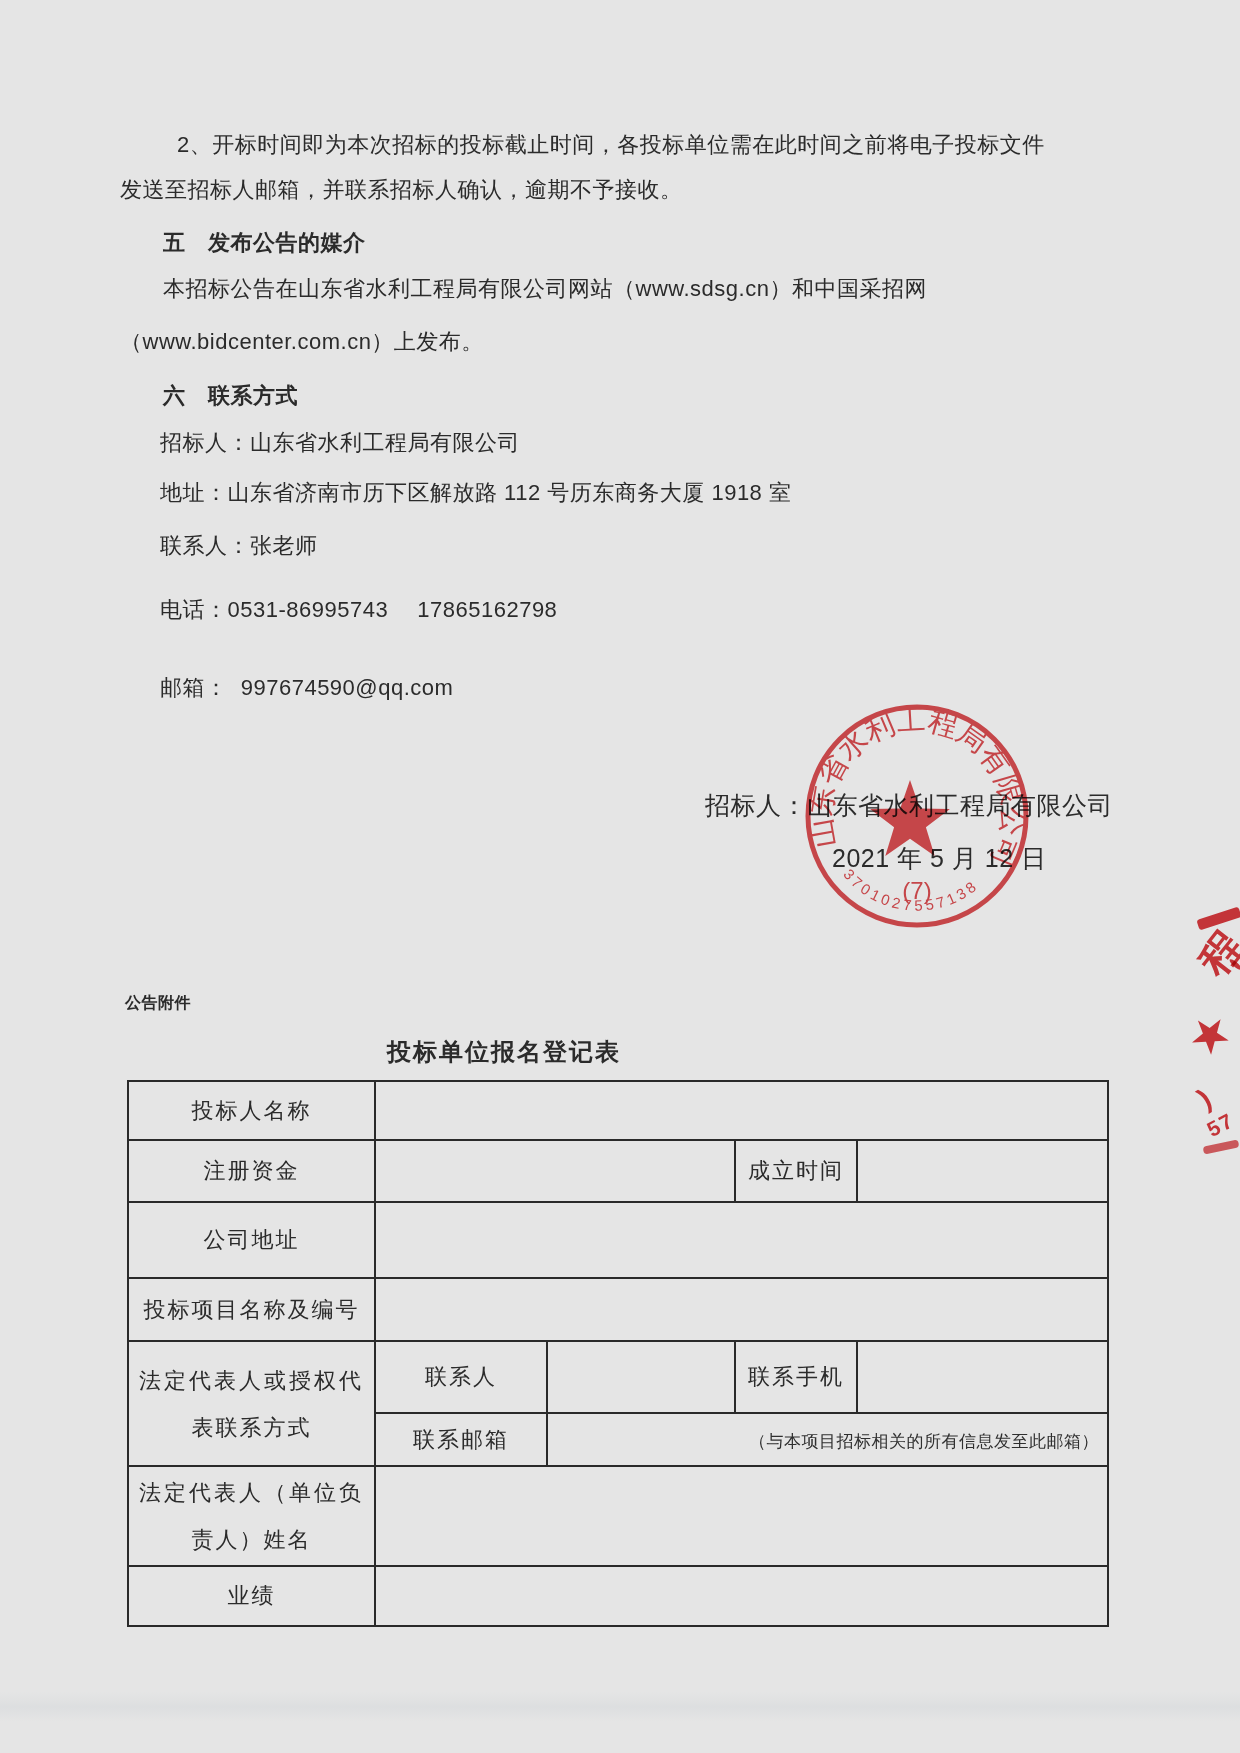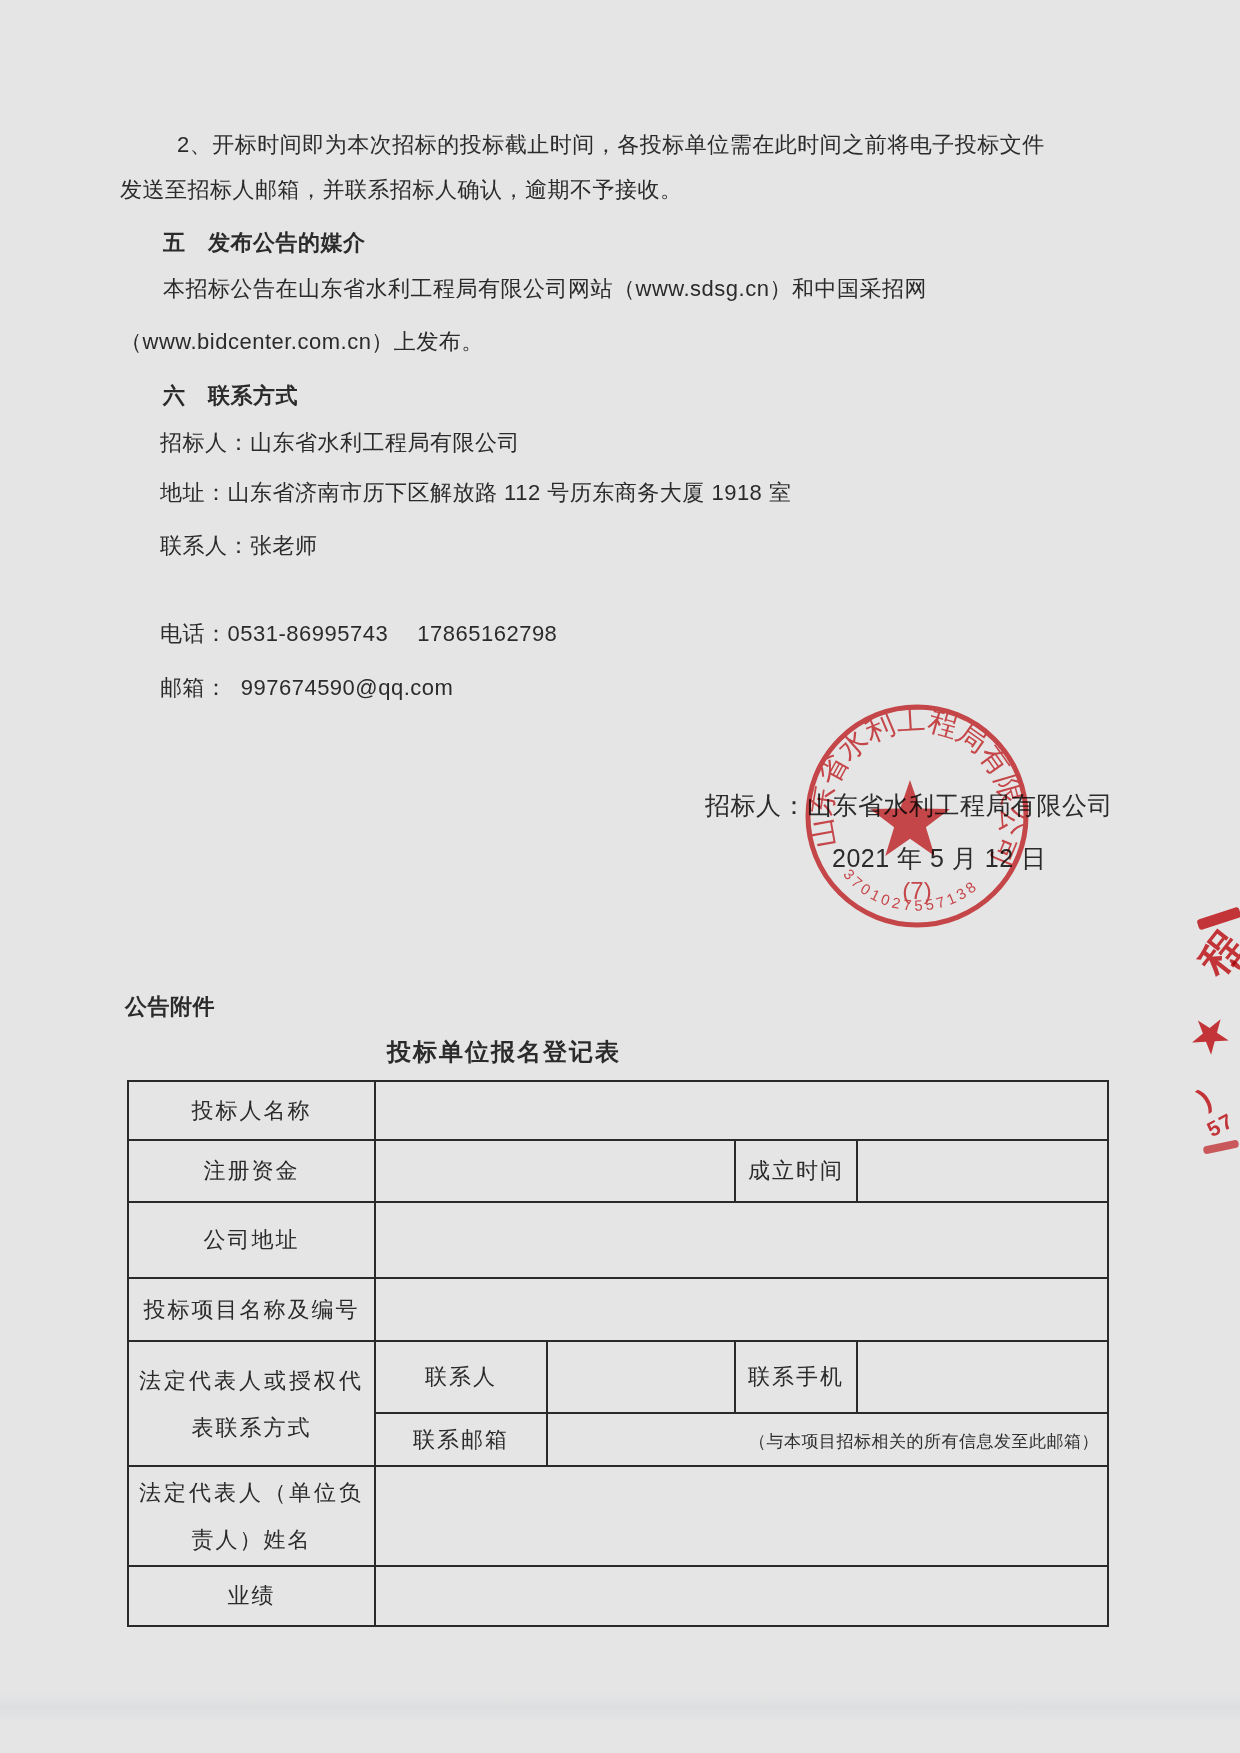--- a/index.html
+++ b/index.html
@@ -41,21 +41,21 @@
   <div class="tline" style="left:120px; top:176px;">发送至招标人邮箱，并联系招标人确认，逾期不予接收。</div>
 
   <div class="tline bold" style="left:163px; top:229px;">五　发布公告的媒介</div>
   <div class="tline" style="left:163px; top:275px;">本招标公告在山东省水利工程局有限公司网站（www.sdsg.cn）和中国采招网</div>
   <div class="tline" style="left:120px; top:328px;">（www.bidcenter.com.cn）上发布。</div>
 
   <div class="tline bold" style="left:163px; top:382px;">六　联系方式</div>
   <div class="tline" style="left:160px; top:429px;">招标人：山东省水利工程局有限公司</div>
   <div class="tline" style="left:160px; top:479px;">地址：山东省济南市历下区解放路 112 号历东商务大厦 1918 室</div>
   <div class="tline" style="left:160px; top:532px;">联系人：张老师</div>
-  <div class="tline" style="left:160px; top:596px;margin-top:24px;">电话：0531-86995743　 17865162798</div>
+  <div class="tline" style="left:160px; top:596px;">电话：0531-86995743　 17865162798</div>
   <div class="tline" style="left:160px; top:674px;">邮箱：  997674590@qq.com</div>
 
   <div class="tline sig" style="left:705px; top:790px;">招标人：山东省水利工程局有限公司</div>
   <div class="tline sig" style="left:832px; top:843px;">2021 年 5 月 12 日</div>
 
   <svg class="stamp" viewBox="0 0 244 244">
     <defs>
       <path id="ringPath" d="M 41 151 A 86 86 0 1 1 200 158" fill="none"></path>
       <path id="serialPath" d="M 36 162 A 95 95 0 0 0 208 162" fill="none"></path>
     </defs>
@@ -63,21 +63,21 @@
     <polygon fill="#d93a3e" points="115,86 124.8,114.5 154.9,115 130.9,133.2 139.7,162 115,144.7 90.3,162 99.1,133.2 75.1,115 105.2,114.5"></polygon>
     <text font-size="29" fill="#d93a3e" letter-spacing="0" style="font-family:&quot;Liberation Sans&quot;, sans-serif;">
       <textPath href="#ringPath" startOffset="0">山东省水利工程局有限公司</textPath>
     </text>
     <text x="122" y="205" font-size="24" fill="#d93a3e" text-anchor="middle" style="font-family:&quot;Liberation Sans&quot;, sans-serif;">(7)</text>
     <text font-size="15" fill="#d93a3e" letter-spacing="3.5" style="font-family:&quot;Liberation Sans&quot;, sans-serif;">
       <textPath href="#serialPath" startOffset="22">3701027557138</textPath>
     </text>
   </svg>
 
-  <div class="tline bold" style="left:125px; top:993px; font-size:22px;">公告附件</div>
+  <div class="tline bold" style="left:125px; top:993px; font-size:16px;">公告附件</div>
   <div class="tline bold" style="left:0; top:1037px; width:1008px; text-align:center; font-size:24px; letter-spacing:2px;">投标单位报名登记表</div>
 
   <div class="formwrap">
     <table class="form">
       <colgroup>
         <col style="width:247px">
           <col style="width:172px">
           <col style="width:188px">
         <col style="width:122px">
           <col style="width:251px">

